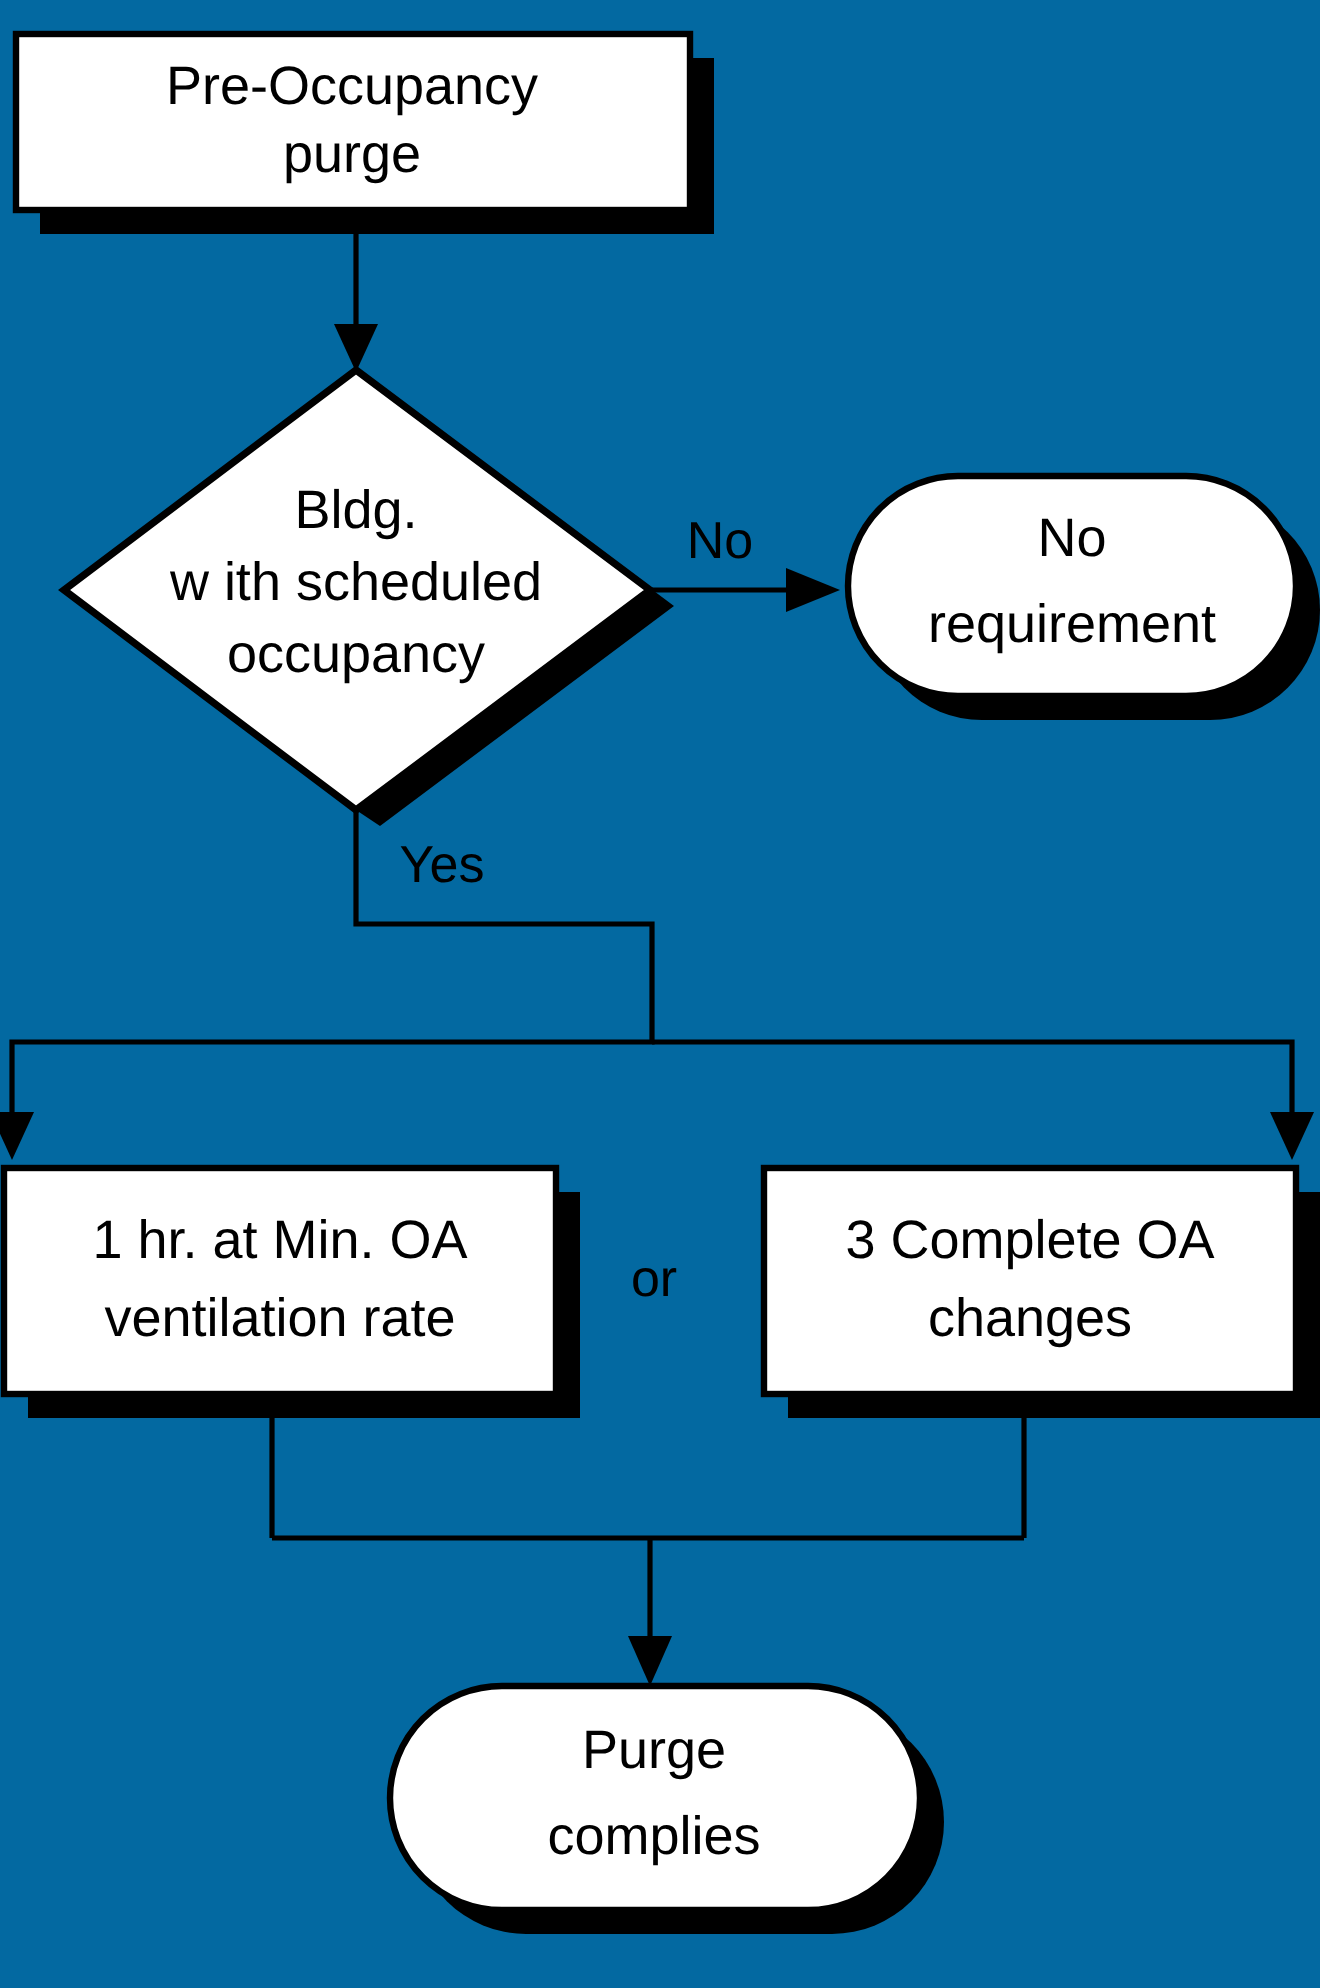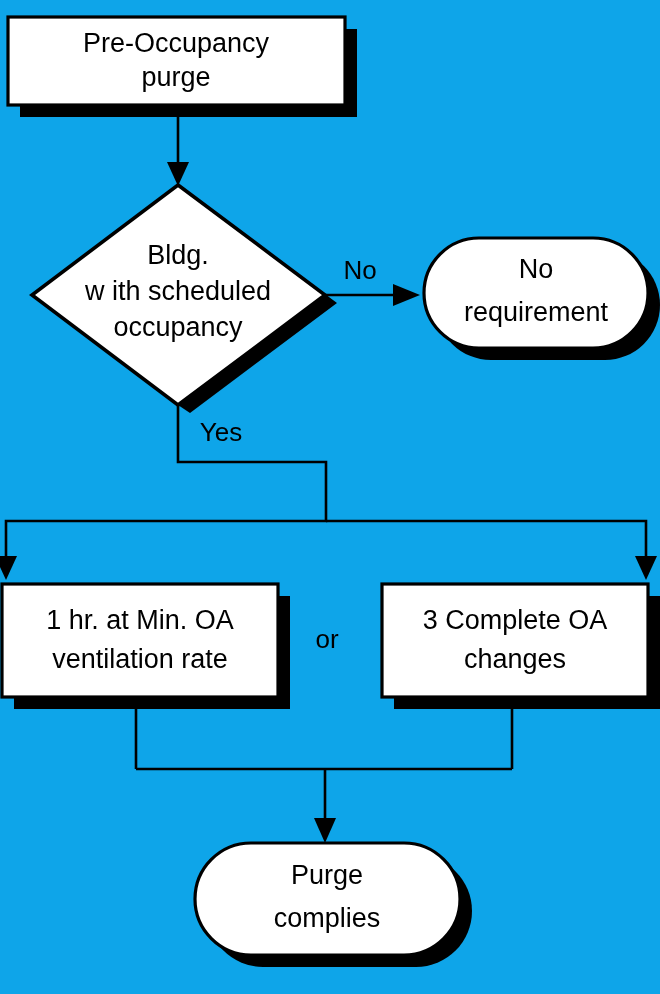--- a/index.html
+++ b/index.html
@@ -11,21 +11,21 @@
   body {
     width: 660px;
     height: 994px;
     font-family: "Liberation Sans", sans-serif;
     overflow: hidden;
   }
   #flowchart-root {
     position: relative;
     width: 660px;
     height: 994px;
-    background: #0ea5e9;
+    background: #0369a1;
     text-align: center;
   }
   svg.chart-svg {
     display: block;
     width: 660px;
     height: 994px;
   }
   .node-shape {
     fill: #ffffff;
     stroke: #000000;

